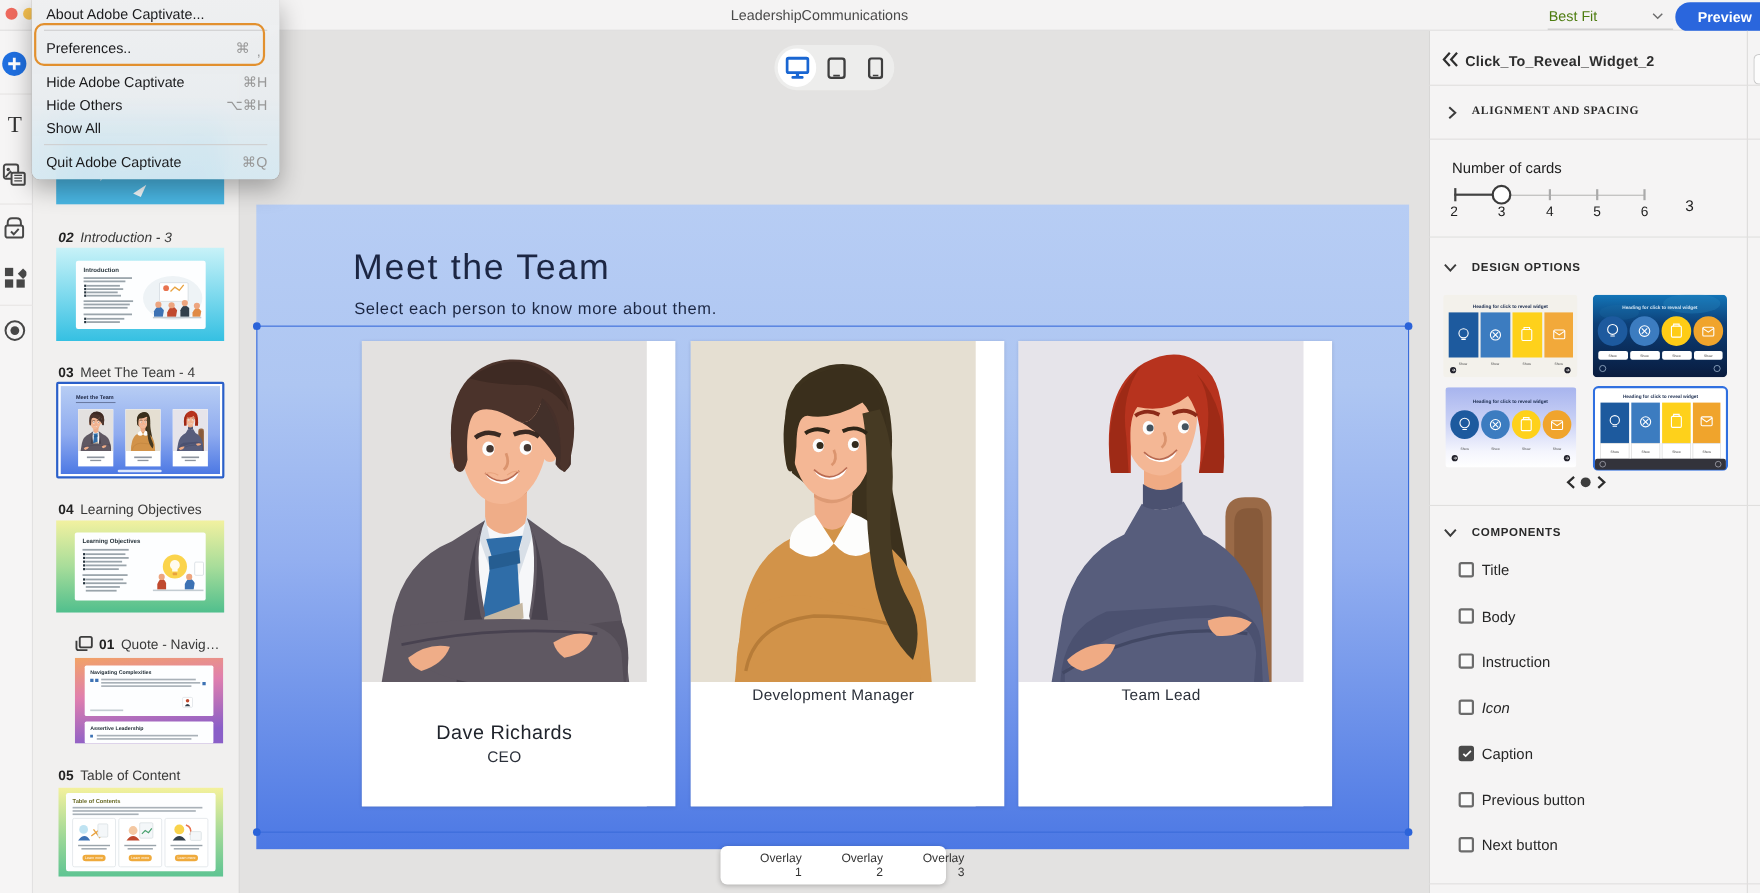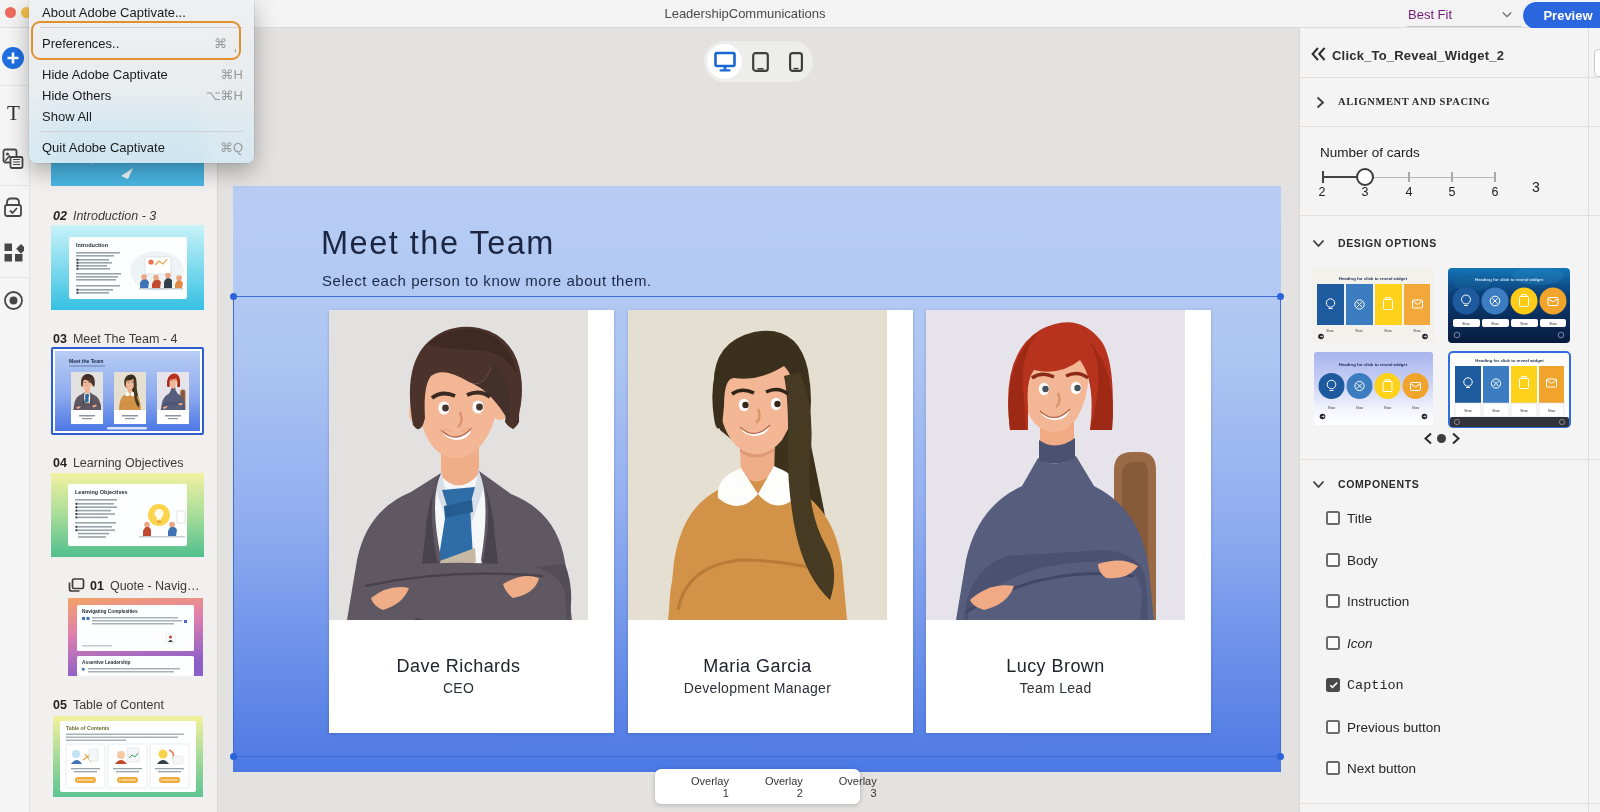--- a/index.html
+++ b/index.html
@@ -3,21 +3,21 @@
 <meta charset="utf-8">
 <style>
   * { margin:0; padding:0; box-sizing:border-box; }
   html,body { width:1600px; height:812px; overflow:hidden; font-family:"Liberation Sans", sans-serif; }
   body { position:relative; background:#e3e2e1; }
   .abs { position:absolute; }
 
   
   #topbar { left:0; top:0; width:1600px; height:28px; background:#f4f3f3; border-bottom:1px solid #dcdcdc; }
   #doctitle { left:0; top:0; width:1490px; height:28px; line-height:28px; text-align:center; font-size:13px; color:#4a4a4a; }
-  #bestfit { left:1408px; top:7px; font-size:13px; color:#701a75; }
+  #bestfit { left:1408px; top:7px; font-size:13px; color:#4d7c0f; }
   #bf-chev { right:86px; top:6px; width:10px; height:10px; }
   #bf-line { left:1407px; top:26px; width:114px; height:1px; background:#c6c6c6; }
   #preview { left:1523px; top:2px; width:90px; height:27px; background:#2a66dd; border-radius:14px; color:#fff; font-size:13px; font-weight:bold; text-align:center; line-height:27px; }
   .tl { top:7px; width:11px; height:11px; border-radius:50%; }
 
   
   #rail { left:0; top:28px; width:30px; height:784px; background:#f6f5f5; border-right:1px solid #e2e1e1; }
 
   
   #strip { left:30px; top:28px; width:188px; height:784px; background:#f1f0ef; border-right:1px solid #d7d6d5; }
@@ -512,33 +512,31 @@
     </div>
 </div>
 
 <div class="card abs" style="left:628px; top:310px;">
   <div class="photo abs" style="background:#e5dfd2;">
     <svg width="259" height="310" viewBox="0 0 259 310">
       <use href="#av2"></use>
     </svg>
   </div>
   <div class="cap abs">
-      <div class="nm">Maria Garcia</div>
       <div class="rl">Development Manager</div>
     </div>
 </div>
 
 <div class="card abs" style="left:926px; top:310px;">
   <div class="photo abs" style="background:#e6e4ea;">
     <svg width="259" height="310" viewBox="0 0 259 310">
       <use href="#av3"></use>
     </svg>
   </div>
   <div class="cap abs">
-      <div class="nm">Lucy Brown</div>
       <div class="rl">Team Lead</div>
     </div>
 </div>
 
 <div id="selrect" class="abs"></div>
 <div class="handle abs" style="left:230px; top:293px;"></div>
 <div class="handle abs" style="left:1277px; top:293px;"></div>
 <div class="handle abs" style="left:230px; top:753px;"></div>
 <div class="handle abs" style="left:1277px; top:753px;"></div>
 
@@ -737,21 +735,21 @@
 <div class="cb abs" style="top:553px;"></div>
 <div class="cbl abs" style="top:553px;">Body</div>
 <div class="cb abs" style="top:594px;"></div>
 <div class="cbl abs" style="top:594px;">Instruction</div>
 <div class="cb abs" style="top:636px;"></div>
 <div class="cbl abs" style="top:636px;font-style:italic;">Icon</div>
 <div class="cb abs" style="top:678px; background:#4a4a4a; border-color:#4a4a4a;"></div>
 <svg class="abs" style="left:1328.5px; top:681px;" width="9.5" height="8.5" viewBox="0 0 11 9">
     <path d="M1.5 4.5 L4 7 L9.5 1.5" stroke="#fff" stroke-width="1.8" fill="none"></path>
   </svg>
-<div class="cbl abs" style="top:678px;font-family:Liberation Mono, monospace;">Caption</div>
+<div class="cbl abs" style="top:678px;">Caption</div>
 <div class="cb abs" style="top:720px;"></div>
 <div class="cbl abs" style="top:720px;">Previous button</div>
 <div class="cb abs" style="top:761px;"></div>
 <div class="cbl abs" style="top:761px;">Next button</div>
 <div class="rsep abs" style="top:803px;"></div>
 
 <div id="menu" class="abs">
   <div class="mi abs" style="top:5px;">About Adobe Captivate...</div>
   <div class="msep abs" style="top:26.5px;"></div>
   <div class="mi abs" style="top:36px;">Preferences..</div>

